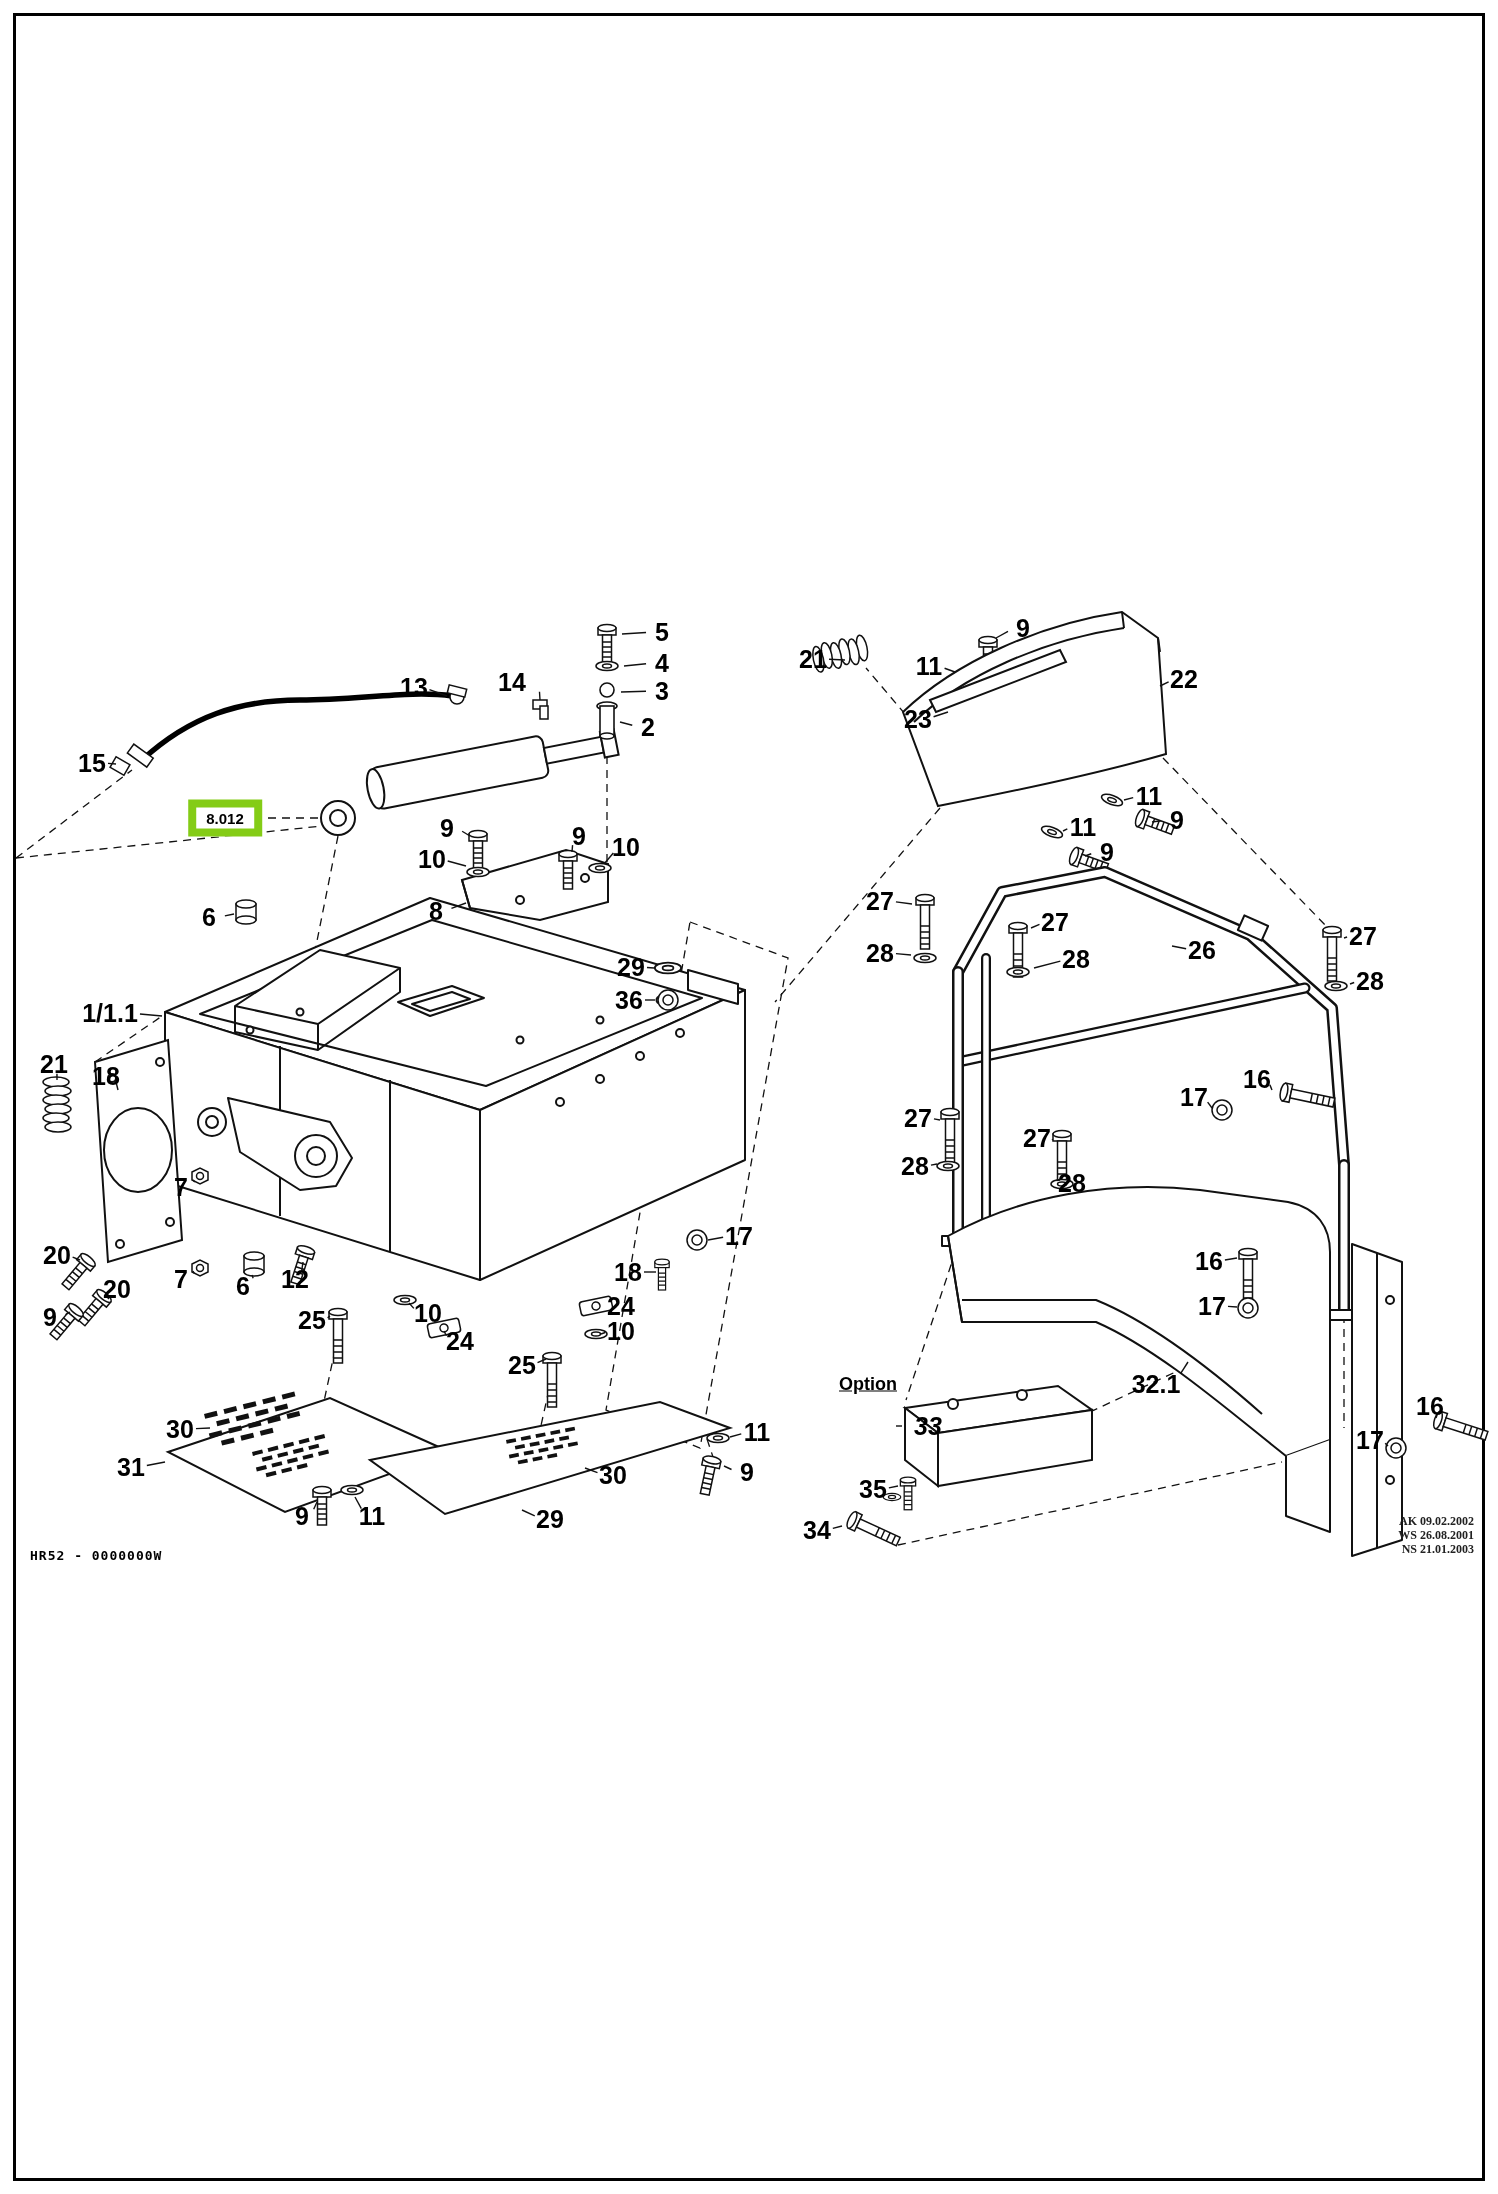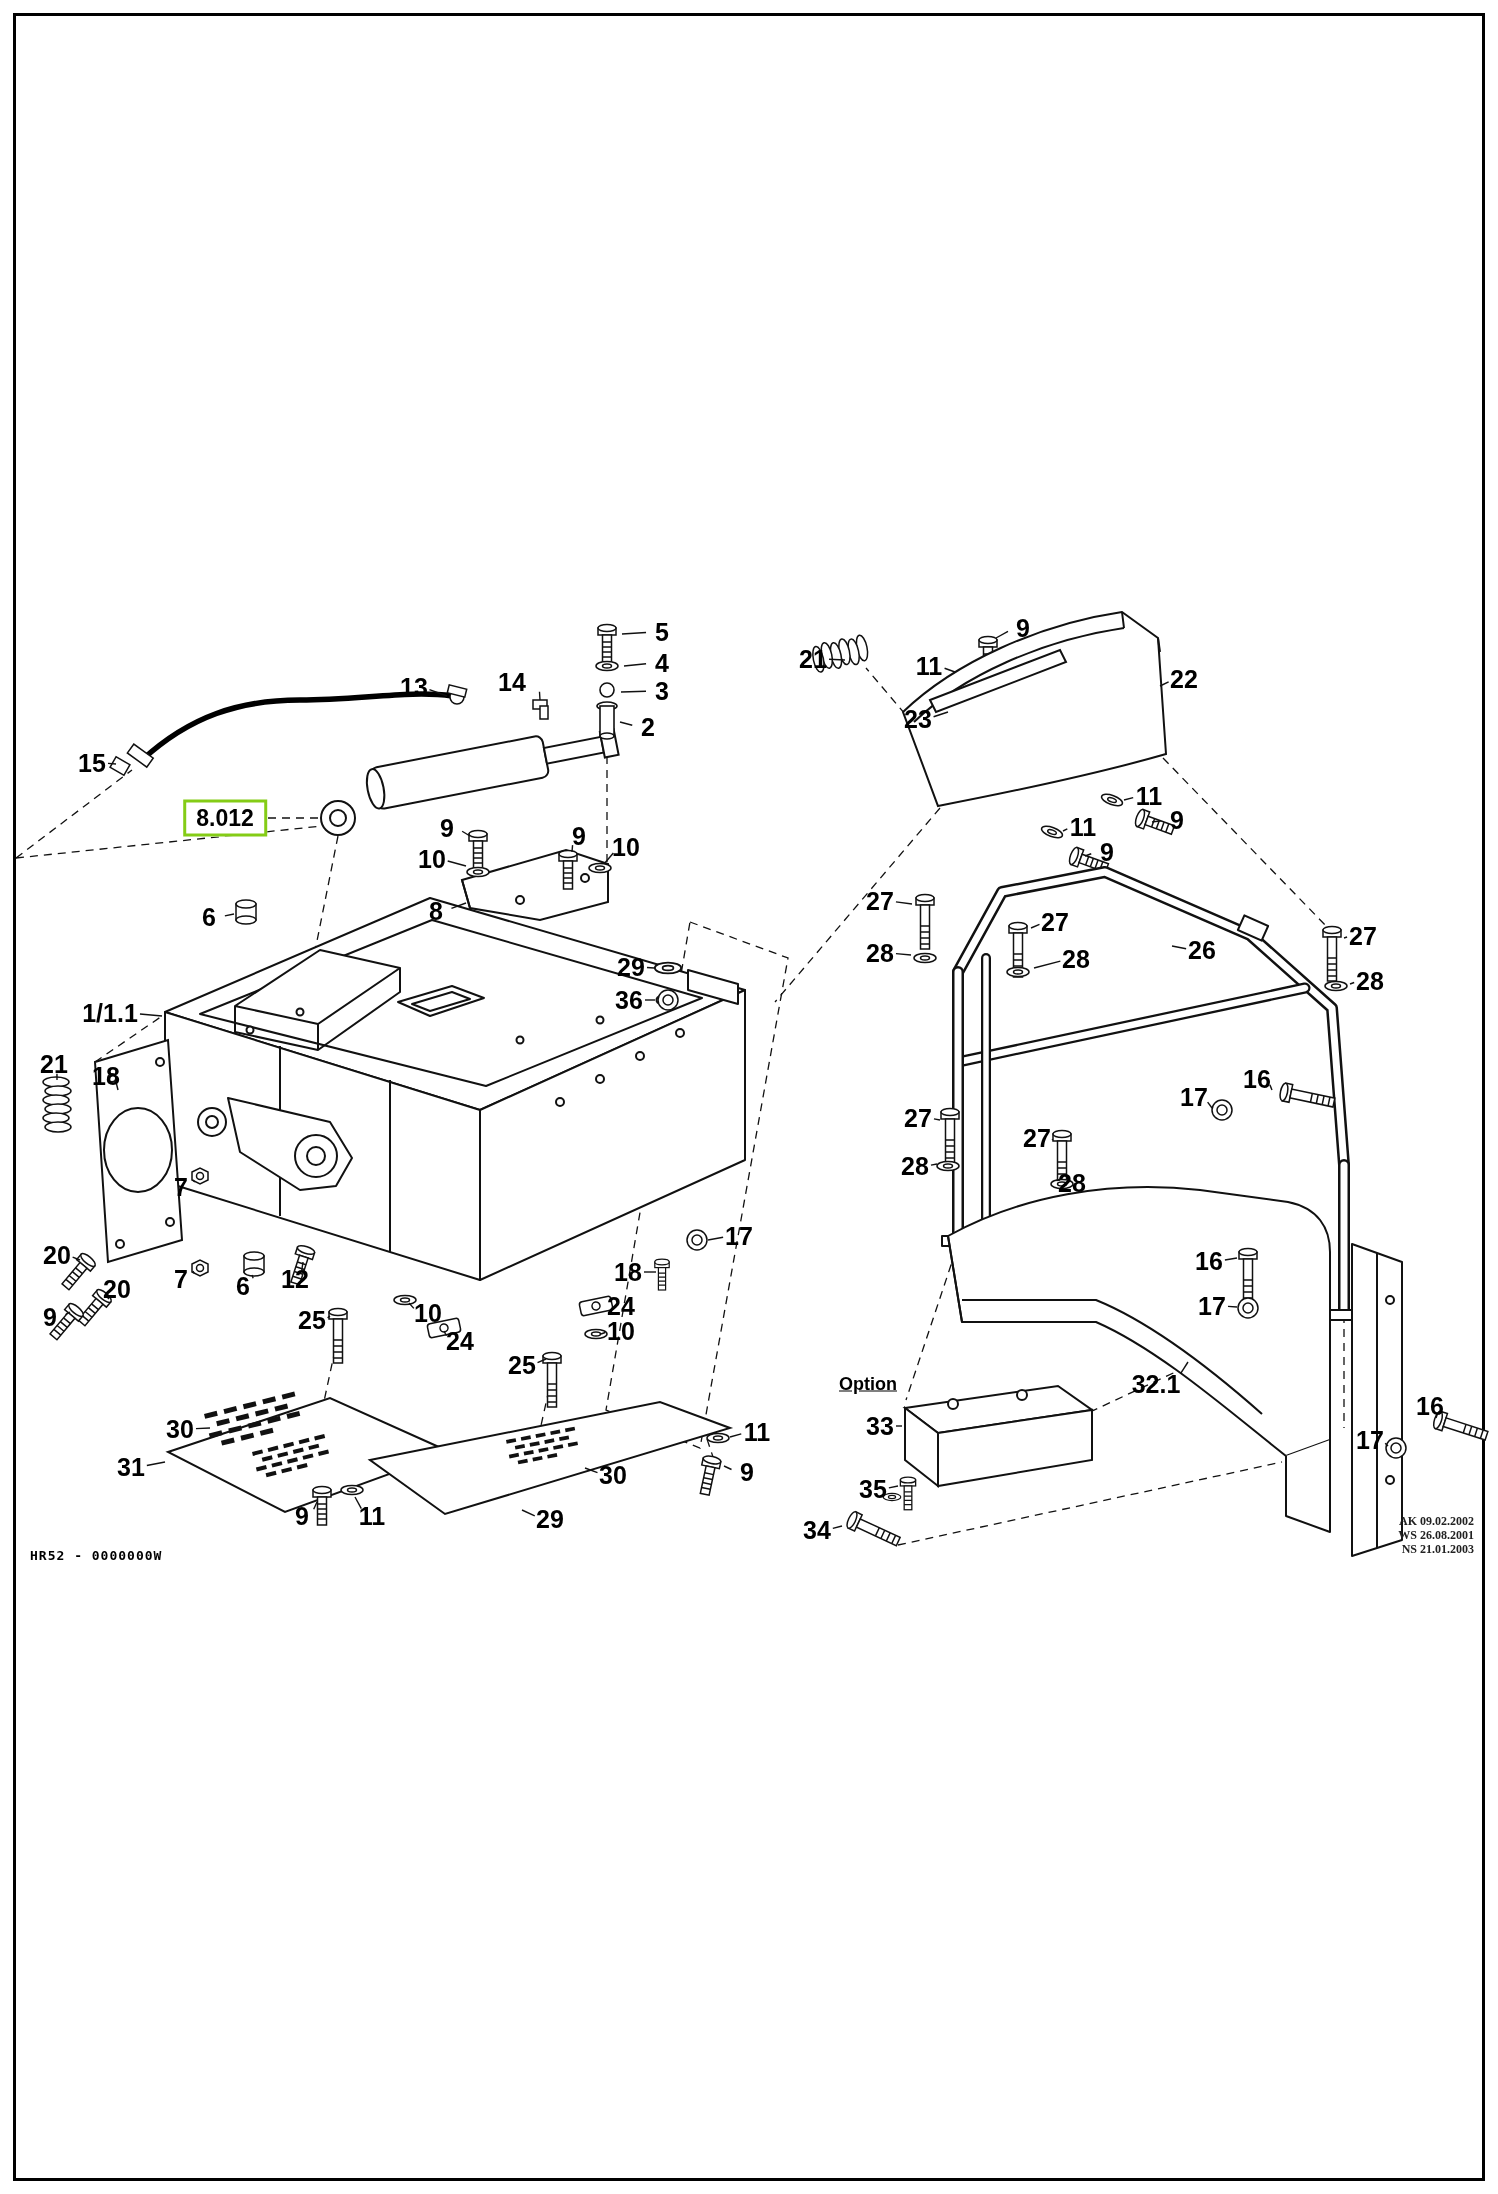--- a/index.html
+++ b/index.html
@@ -1,21 +1,21 @@
 <!DOCTYPE html>
 <html><head>
 <meta charset="utf-8">
 <style>
   html,body{margin:0;padding:0;background:#fff;}
   body{width:1498px;height:2194px;position:relative;font-family:"Liberation Sans",sans-serif;color:#000;overflow:hidden;}
   .frame{position:absolute;left:13px;top:13px;right:13px;bottom:13px;border:3px solid #000;}
   #art{position:absolute;left:0;top:0;}
   #callouts{position:absolute;left:0;top:0;width:100%;height:100%;}
   .callout{position:absolute;transform:translate(-50%,-50%);font-weight:bold;font-size:25px;line-height:1;white-space:nowrap;background:transparent;}
-  .refbox{position:absolute;left:225px;top:818px;transform:translate(-50%,-50%);border:3px solid #84cc16;padding:2px 10px;font-weight:bold;font-size:23px;background:#fff;}
+  .refbox{position:absolute;left:225px;top:818px;transform:translate(-50%,-50%);border:8px solid #84cc16;padding:2px 10px;font-weight:bold;font-size:15px;background:#fff;}
   .option{position:absolute;left:868px;top:1384px;transform:translate(-50%,-50%);font-weight:bold;font-size:18px;text-decoration:underline;}
   .doc-num{position:absolute;left:30px;top:1548px;font-size:13px;font-weight:bold;font-family:"DejaVu Sans Mono",monospace;letter-spacing:1px;}
   .revs{position:absolute;right:24px;top:1514px;text-align:right;font-size:12px;font-weight:bold;font-family:Liberation Serif, serif;line-height:14px;color:#222;}
 </style>
 </head>
 <body>
 
 <div class="frame"></div>
 
 <svg id="art" width="1498" height="2194" viewBox="0 0 1498 2194">
@@ -432,21 +432,21 @@
     <div class="callout" style="left: 1370px; top: 981px;">28</div>
     <div class="callout" style="left: 1194px; top: 1097px;">17</div>
     <div class="callout" style="left: 1257px; top: 1079px;">16</div>
     <div class="callout" style="left: 918px; top: 1118px;">27</div>
     <div class="callout" style="left: 915px; top: 1166px;">28</div>
     <div class="callout" style="left: 1037px; top: 1138px;">27</div>
     <div class="callout" style="left: 1072px; top: 1183px;">28</div>
     <div class="callout" style="left: 1209px; top: 1261px;">16</div>
     <div class="callout" style="left: 1212px; top: 1306px;">17</div>
     <div class="callout" style="left: 1156px; top: 1384px;">32.1</div>
-    <div class="callout" style="left: 880px; top: 1426px;">33</div>
+    <div class="callout" style="left: 928px; top: 1426px; font-style: italic;">33</div>
     <div class="callout" style="left: 873px; top: 1489px;">35</div>
     <div class="callout" style="left: 817px; top: 1530px;">34</div>
     <div class="callout" style="left: 1430px; top: 1406px;">16</div>
     <div class="callout" style="left: 1370px; top: 1440px;">17</div>
   </div>
 
 <div class="refbox">8.012</div>
 <div class="option">Option</div>
 
 <div class="doc-num">HR52 - 0000000W</div>

